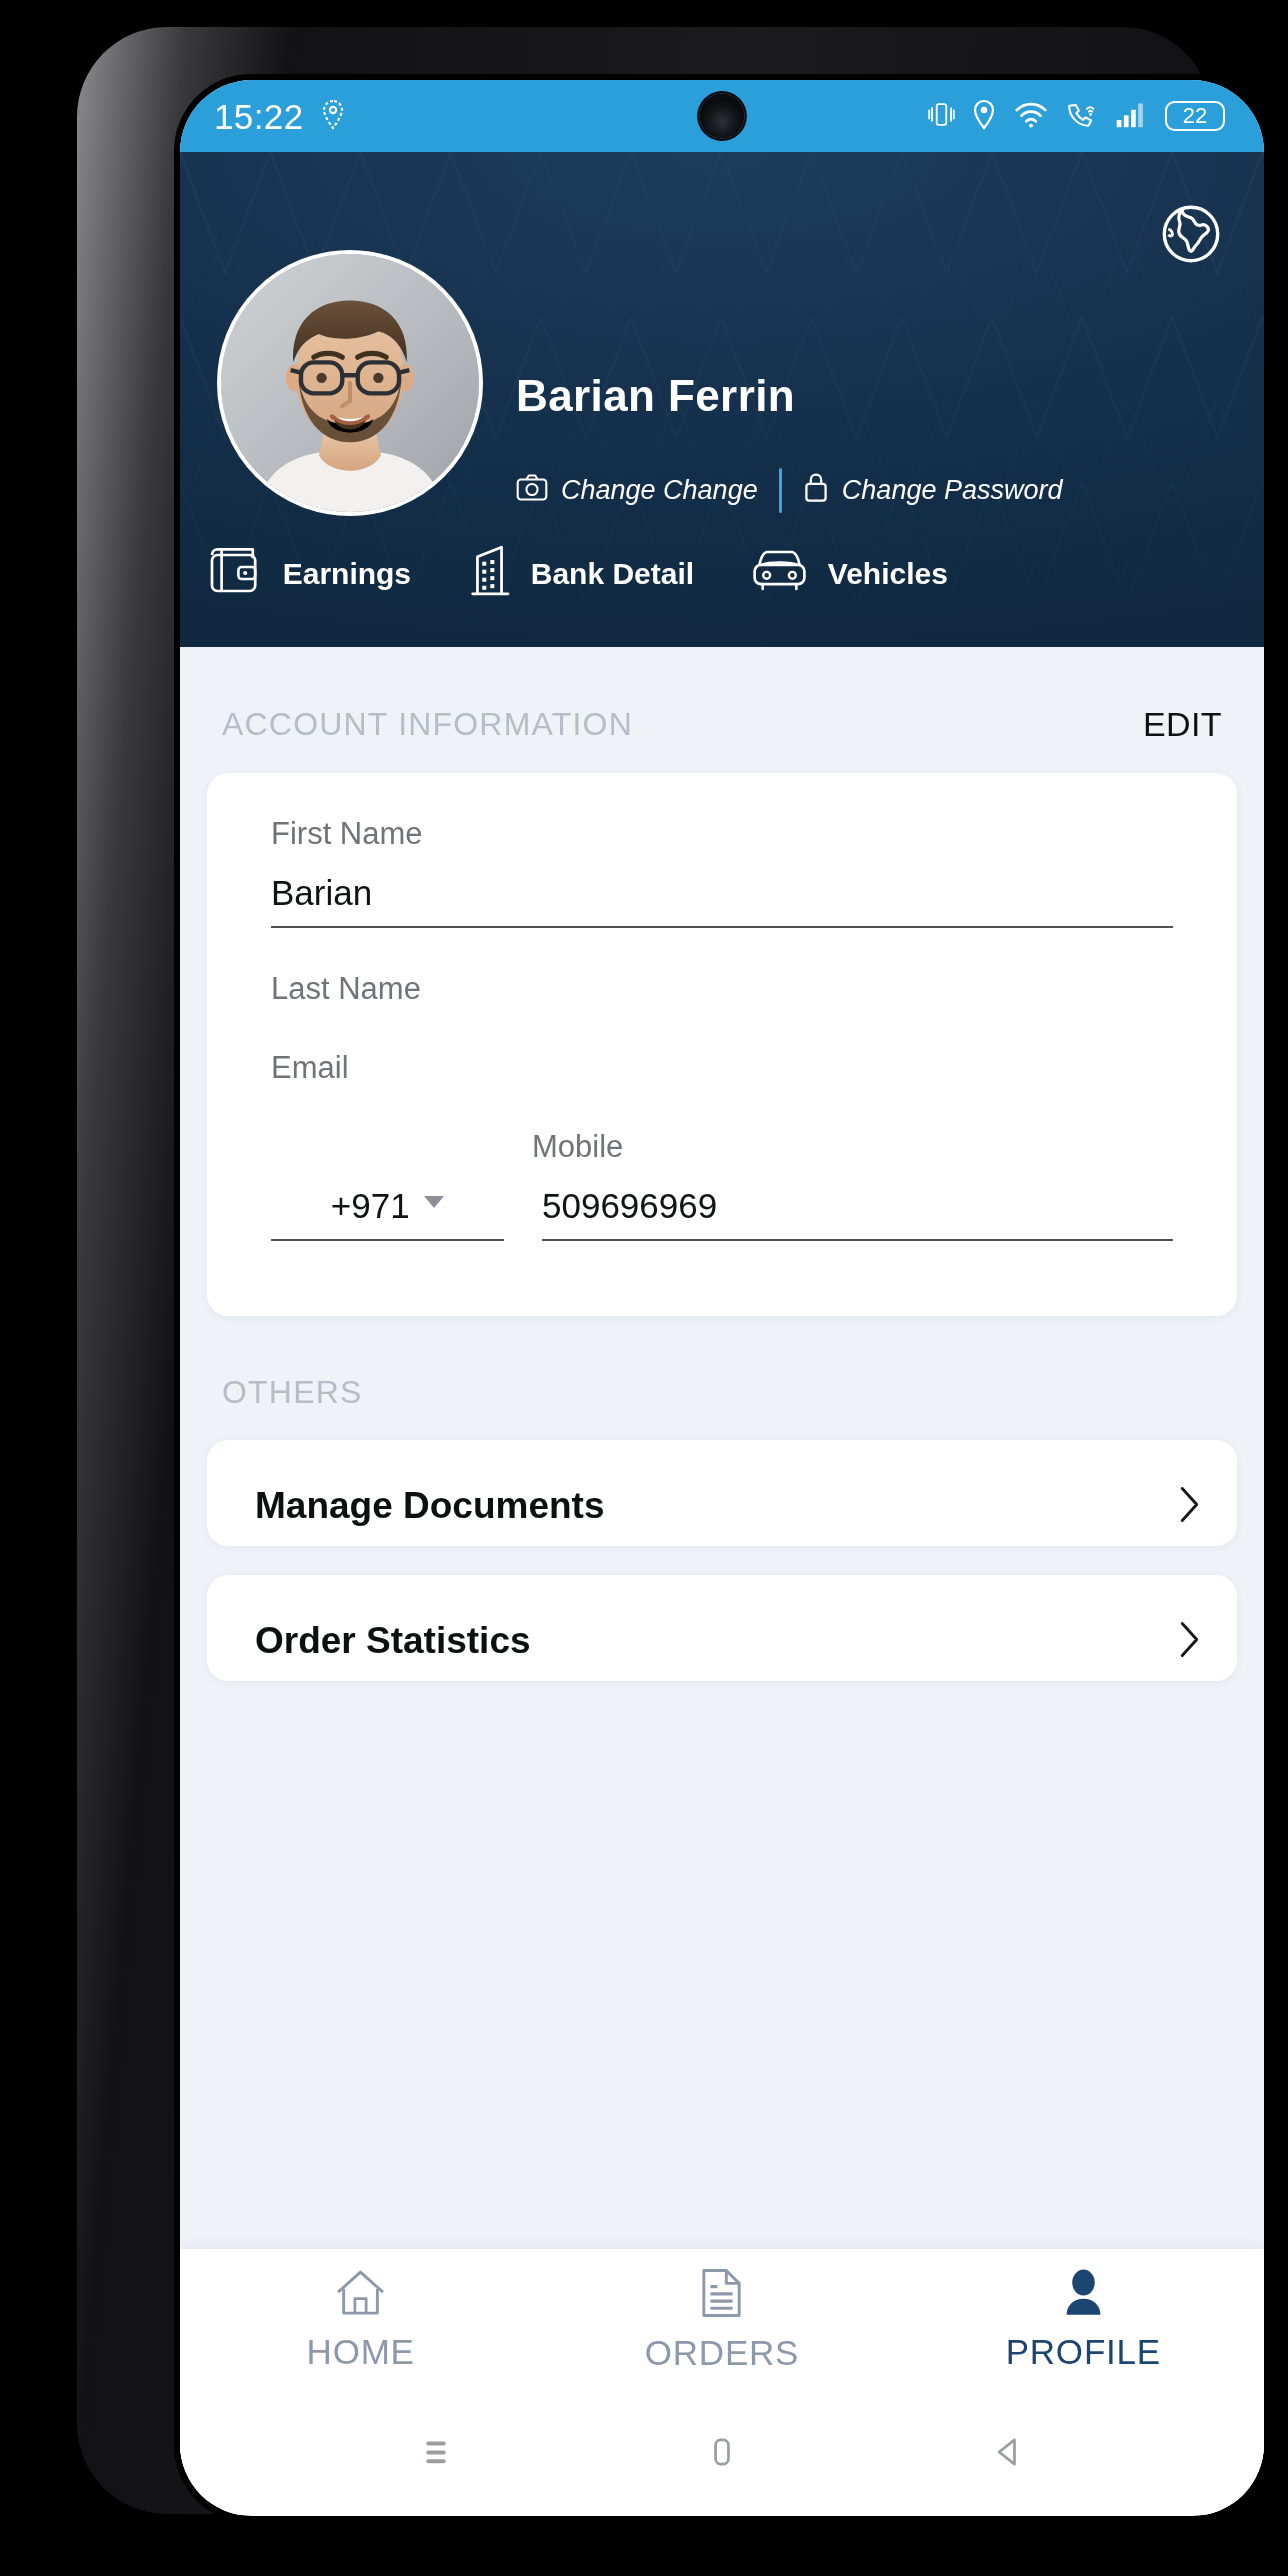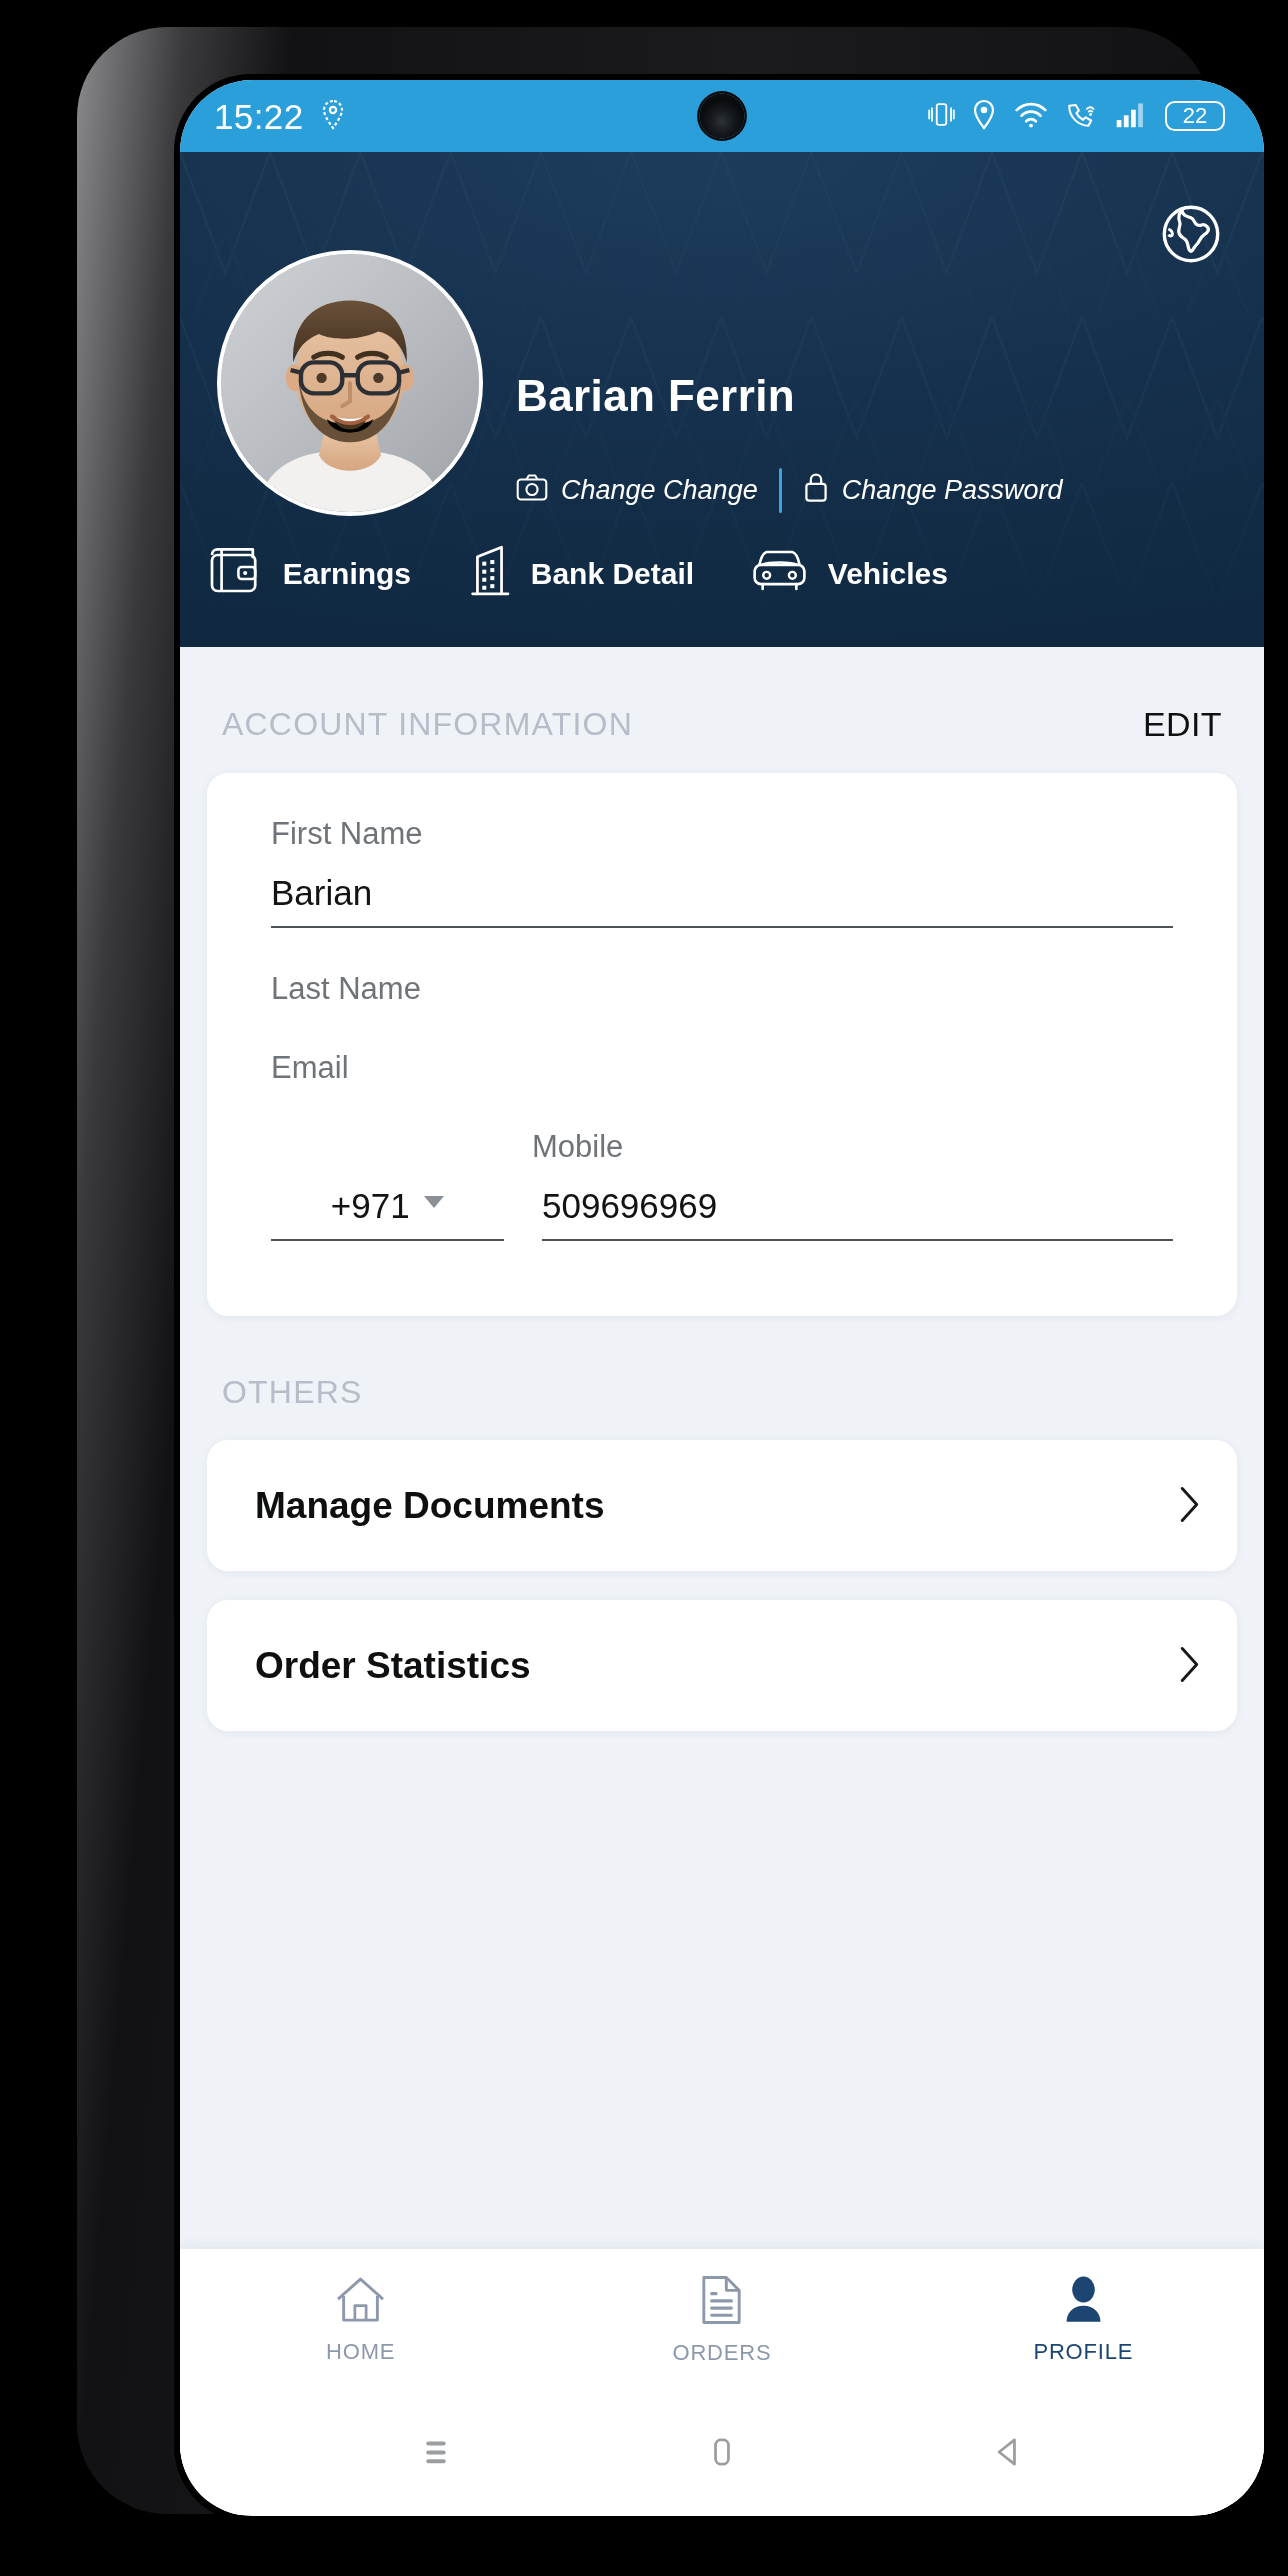--- a/index.html
+++ b/index.html
@@ -211,21 +211,21 @@
   .phone-num {
     flex: 1;
     font-size: 35px; color: #111315;
     padding-bottom: 13px;
     border-bottom: 2.4px solid #4c5155;
   }
   .phone-label-wrap { padding-left: 261px; }
 
   .list-row {
     display: flex; align-items: center;
-    padding: 45px 37px 44px 48px;
+    padding: 45px 37px 19px 48px;
     cursor: pointer;
   }
   .list-row-label {
     font-size: 37px;
     font-weight: bold;
     color: #0d0f11;
   }
   .chev {
     margin-left: auto;
     color: #1a1c1f;
@@ -239,21 +239,21 @@
     background: #ffffff;
     display: flex;
     align-items: center;
     box-shadow: 0 -3.2px 13px rgba(25,45,75,.07);
   }
   .nav-item {
     flex: 1;
     display: flex; flex-direction: column; align-items: center; gap: 11.3px;
     cursor: pointer;
   }
-  .nav-label { font-size: 22px; letter-spacing: 0.8px; text-align: right; }
+  .nav-label { font-size: 35px; letter-spacing: 0.8px; text-align: right; }
   .nav-inactive { color: #8d99ab; }
   .nav-active { color: #1d4571; }
 
   
   #system-nav {
     position: absolute;
     left: 0; right: 0; bottom: 0;
     height: 124px;
     background: #ffffff;
     display: flex; align-items: center; justify-content: space-around;

